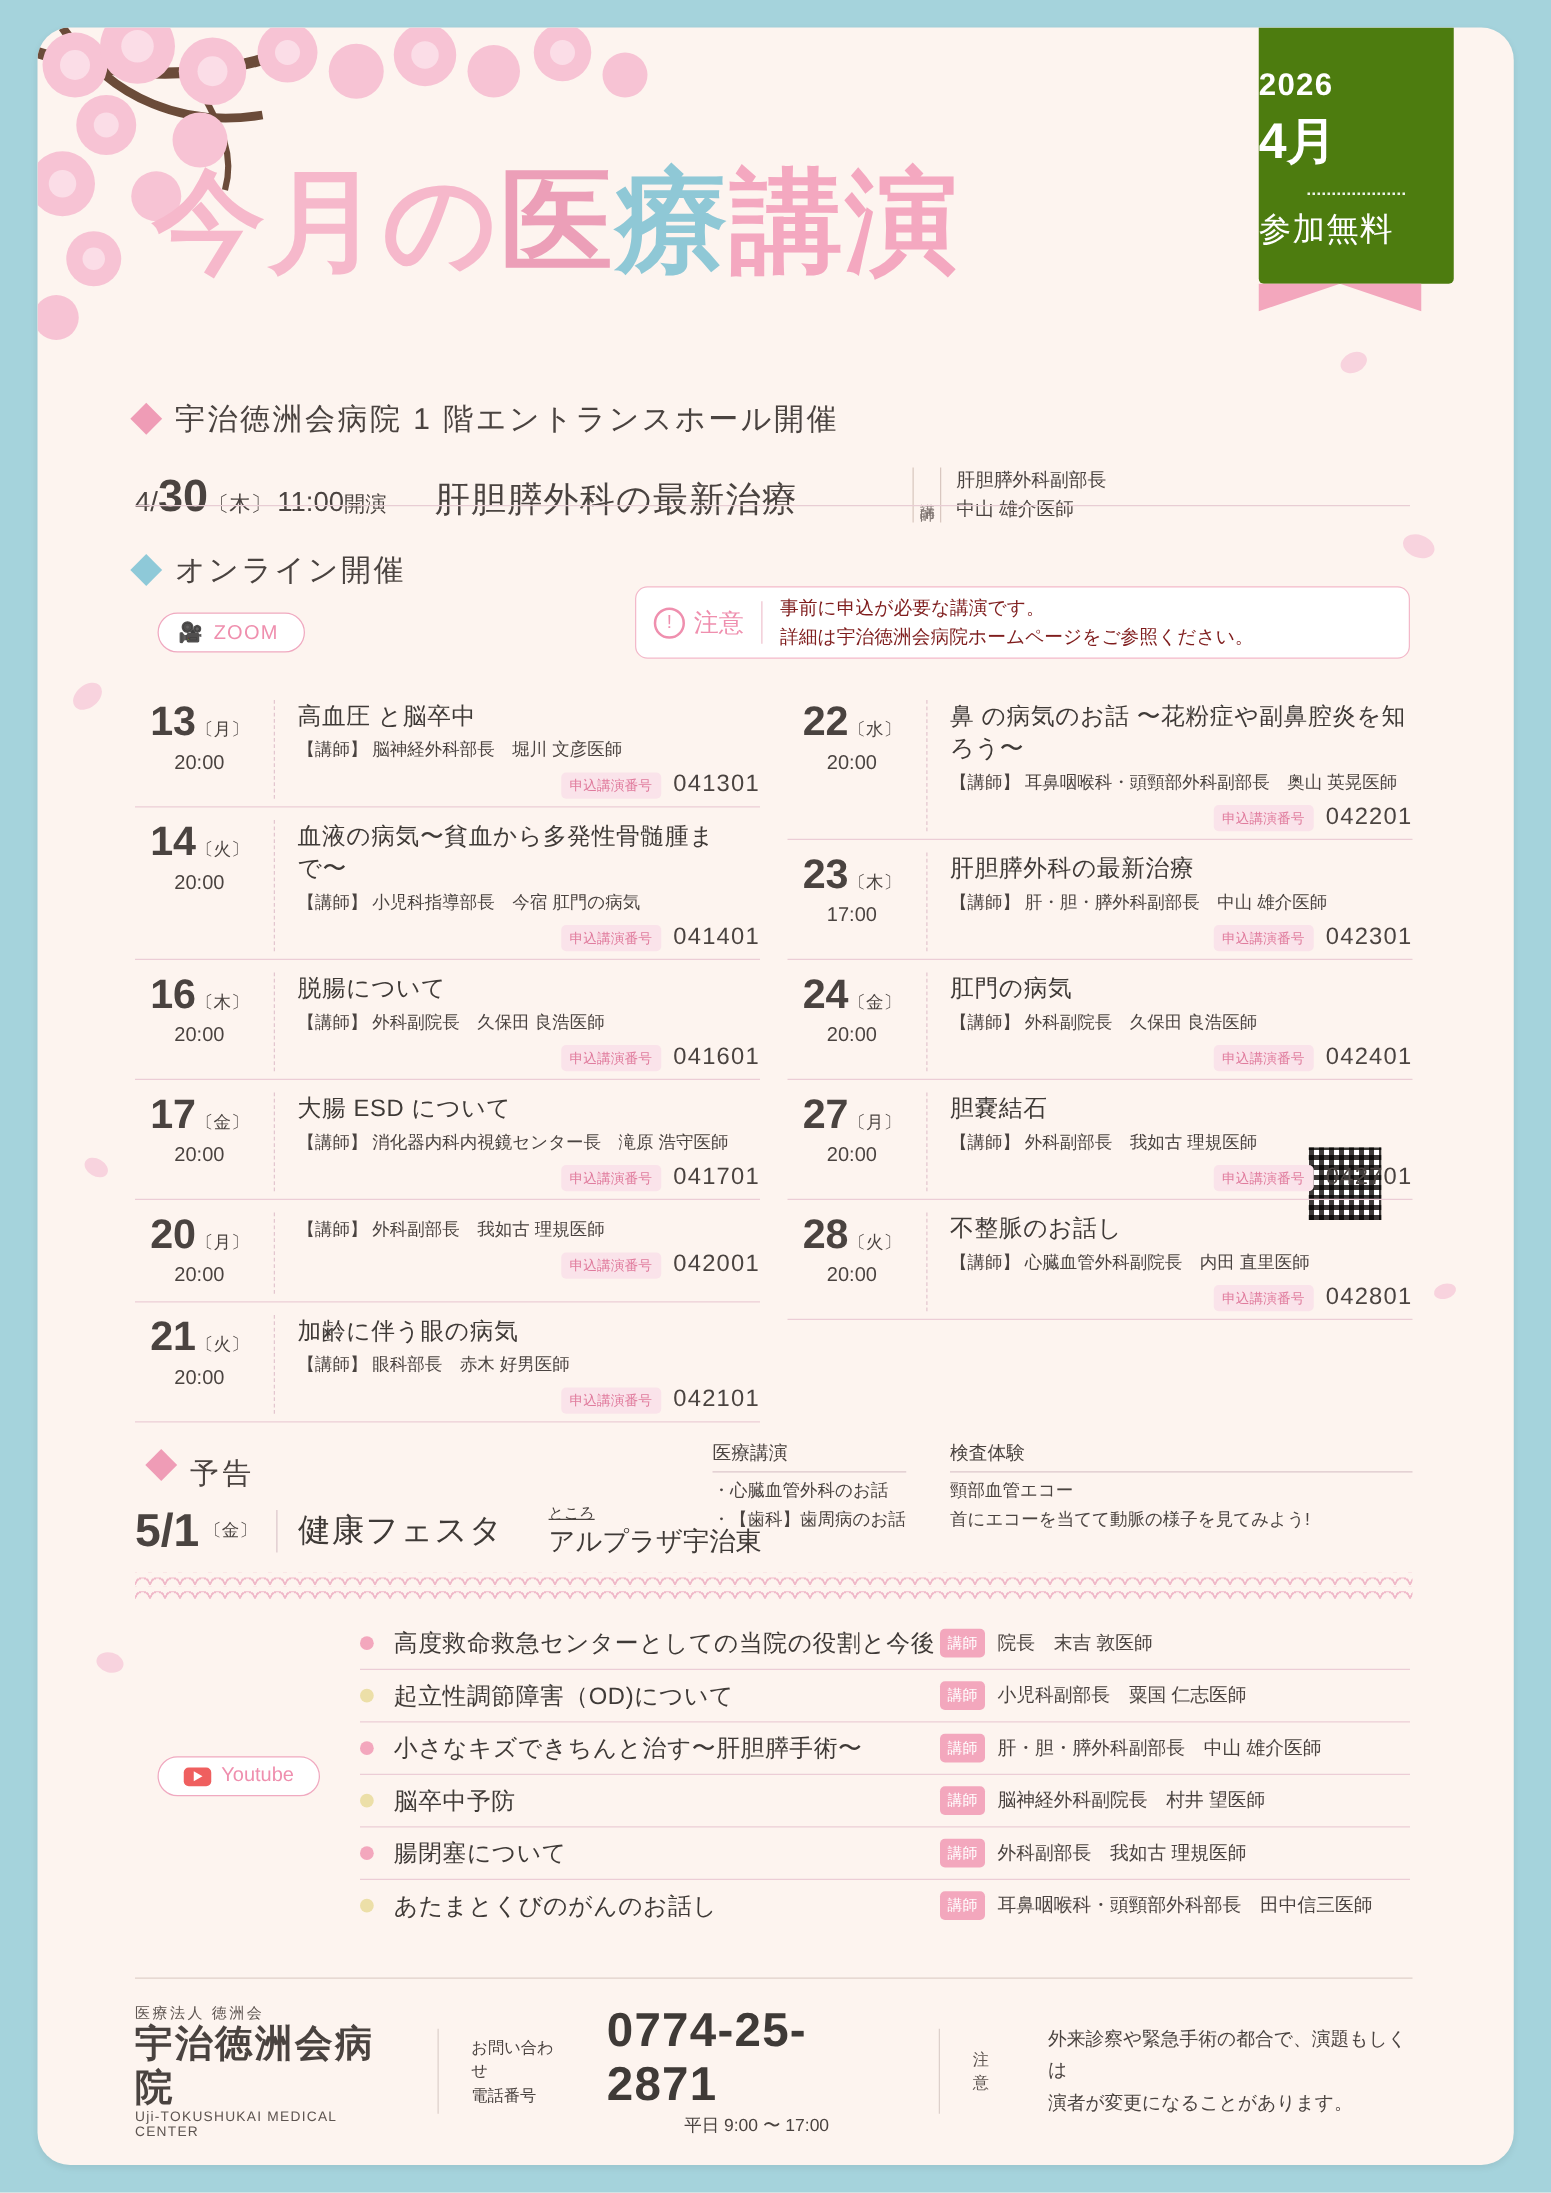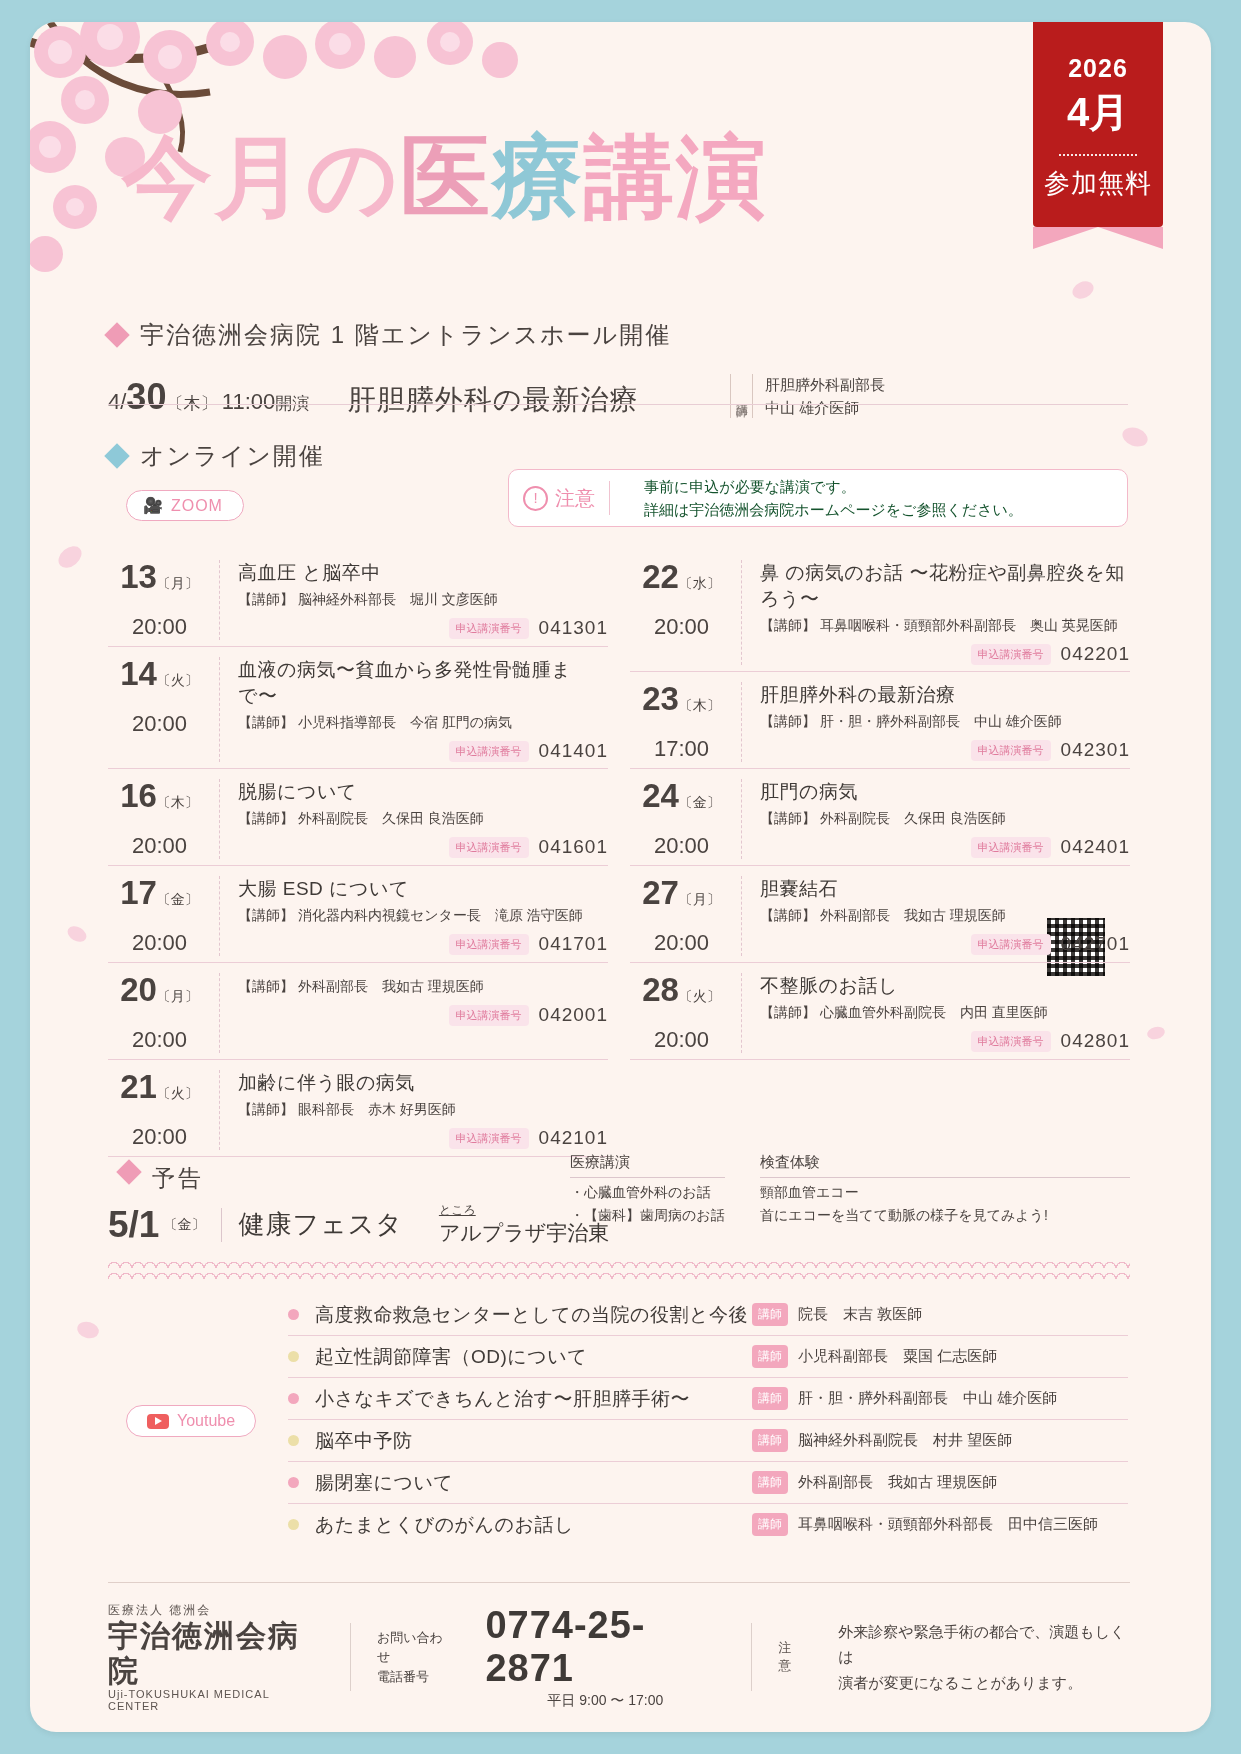--- a/index.html
+++ b/index.html
@@ -19,22 +19,22 @@
     overflow:hidden;
     box-shadow:0 2px 6px rgba(0,0,0,.07);
   }
   
   .branch{position:absolute;left:0;top:0;width:520px;height:300px;pointer-events:none;}
   .petal{position:absolute;pointer-events:none;}
   .petal svg{display:block;}
 
   
   .ribbon{
-    position:absolute;right:48px;top:0;width:130px;height:205px;
-    background:#b91c1c;color:#fff;text-align:center;
+    position:absolute;right:48px;top:0;width:156px;height:205px;
+    background:#4d7c0f;color:#fff;
     border-radius:0 0 4px 4px;
   }
   .ribbon:after{
     content:"";position:absolute;left:0;bottom:-22px;width:0;height:0;
     border-left:65px solid #f3a7bd;border-right:65px solid #f3a7bd;
     border-bottom:22px solid transparent;
   }
   .ribbon .yr{font-size:25px;letter-spacing:1px;margin-top:32px;font-weight:bold;}
   .ribbon .mo{font-size:40px;font-weight:bold;margin-top:2px;}
   .ribbon .dash{
@@ -101,21 +101,21 @@
     position:absolute;left:478px;top:447px;width:620px;height:58px;
     border:1.5px solid #f3b9ca;border-radius:10px;background:#fff;
     display:flex;align-items:center;padding:0 14px;box-sizing:border-box;
   }
   .notice .warn{color:#ef8fae;font-size:20px;display:flex;align-items:center;}
   .notice .warn .tri{
     display:inline-block;width:21px;height:21px;border:2px solid #ef8fae;
     border-radius:50%;text-align:center;line-height:19px;font-size:15px;margin-right:7px;
   }
   .notice .divider{width:1px;height:34px;background:#f0c3d0;margin:0 14px;}
-  .notice .ntxt{font-size:15px;color:#14532d;line-height:1.55;margin-left:20px;}
+  .notice .ntxt{font-size:15px;color:#7f1d1d;line-height:1.55;}
 
   .qr{
     position:absolute;right:22px;top:448px;width:58px;height:58px;
     background:
       repeating-linear-gradient(90deg,#3d3a38 0 4px,#fff 4px 8px),
       repeating-linear-gradient(0deg,#3d3a38 0 4px,transparent 4px 8px);
     background-blend-mode:multiply;
   }
 
   
@@ -126,21 +126,21 @@
   .row{
     position:relative;min-height:82px;border-bottom:1px solid #eccdd6;
     display:flex;padding:10px 0 6px 0;box-sizing:border-box;
   }
   .row .when{
     width:112px;flex:0 0 112px;text-align:center;
     border-right:1px dashed #e3c6cf;box-sizing:border-box;padding-right:8px;
   }
   .row .day{font-size:33px;font-weight:bold;color:#4a4340;line-height:1;margin-top:18px;}
   .row .dow{font-size:14px;color:#4a4340;}
-  .row .time{font-size:22px;color:#4a4340;margin-top:21px;}
+  .row .time{font-size:16px;color:#4a4340;margin-top:9px;}
   .row .info{flex:1;padding-left:18px;}
   .row .topic{font-size:19px;color:#3f3a37;letter-spacing:.5px;}
   .row .who{font-size:14px;color:#4a4340;margin-top:5px;}
   .row .numline{margin-top:8px;text-align:right;white-space:nowrap;}
   .numtag{
     display:inline-block;background:#fae3ea;color:#e07b9d;font-size:11px;
     border-radius:4px;padding:3px 7px;margin-right:10px;vertical-align:middle;
   }
   .num{font-size:19px;color:#4a4340;vertical-align:middle;letter-spacing:1px;}
 

